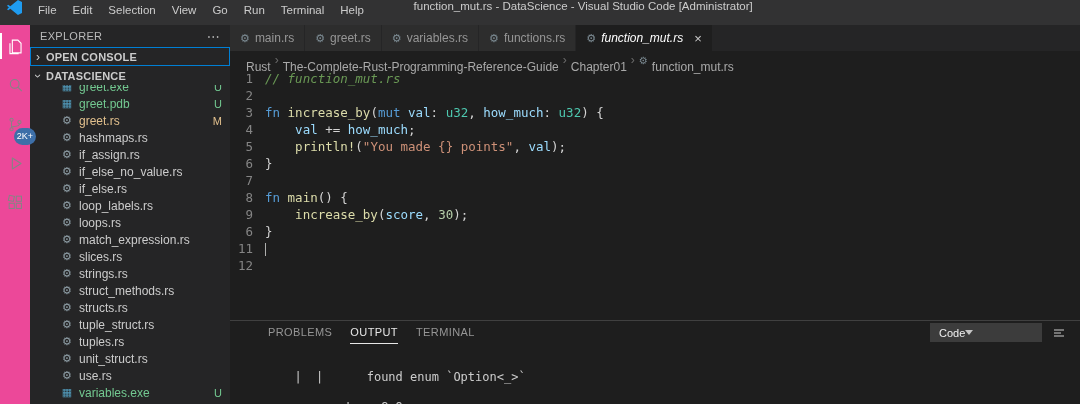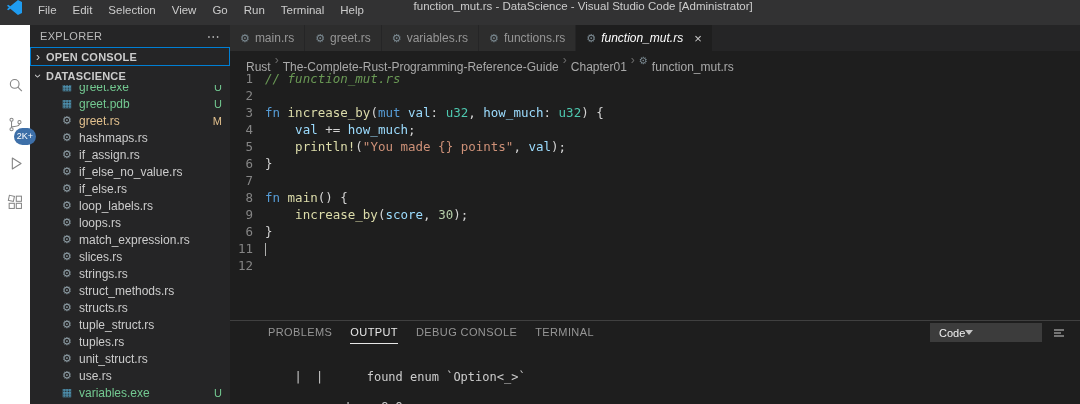--- a/index.html
+++ b/index.html
@@ -13,21 +13,21 @@
   .logo { width:15px; height:15px; margin:0 8px 0 7px; background:#1f9cf0;
     clip-path:polygon(73% 0%,100% 13%,100% 87%,73% 100%,22% 58%,8% 69%,0% 62%,13% 50%,0% 38%,8% 31%,22% 42%); }
   .menus { display:flex; }
   .menu-item { padding:4px 8px; cursor:default; }
   .window-title { position:absolute; left:54%; transform:translateX(-50%); white-space:nowrap; color:#cccccc; }
 
   
   .body { flex:1; display:flex; overflow:hidden; }
 
   
-  .activitybar { width:30px; flex:0 0 30px; background:#ffffff; display:flex; flex-direction:column;
+  .activitybar { width:30px; flex:0 0 30px; background:#ec4899; display:flex; flex-direction:column;
     align-items:center; padding-top:8px; }
   .activity-item { width:30px; height:26px; margin-bottom:13px; display:flex; align-items:center;
     justify-content:center; color:#858585; position:relative; border-left:2px solid transparent;
     border-right:2px solid transparent; cursor:pointer; }
   .activity-item.active { color:#ffffff; border-left-color:#ffffff; }
   .ab-icon svg { display:block; }
   .ab-badge { position:absolute; right:-8px; bottom:-8px; background:#3d6fa8; color:#ffffff;
     font-size:9px; line-height:1; padding:4px 3px; border-radius:10px; min-width:18px; text-align:center; z-index:4; }
 
   
@@ -329,21 +329,20 @@
             <div class="code-line"><span class="tok-pl">}</span></div>
             <div class="code-line"><span class="cursor"></span></div>
           </div>
       </div>
 
       <div class="panel">
         <div class="panel-header">
           <div style="display:flex">
               <div class="panel-tab">PROBLEMS</div>
               <div class="panel-tab active">OUTPUT</div>
-              <div class="panel-tab">DEBUG CONSOLE</div>
               <div class="panel-tab">TERMINAL</div>
             </div>
           <div class="panel-right">
             <div class="channel-select">
               <span>Code</span>
               <span class="select-chevron"></span>
             </div>
             <span class="panel-action">
               <svg width="14" height="14" viewBox="0 0 14 14">
                   <path d="M2 4h10M2 7h7M2 10h10" stroke="#cccccc" stroke-width="1.2" fill="none"></path>

